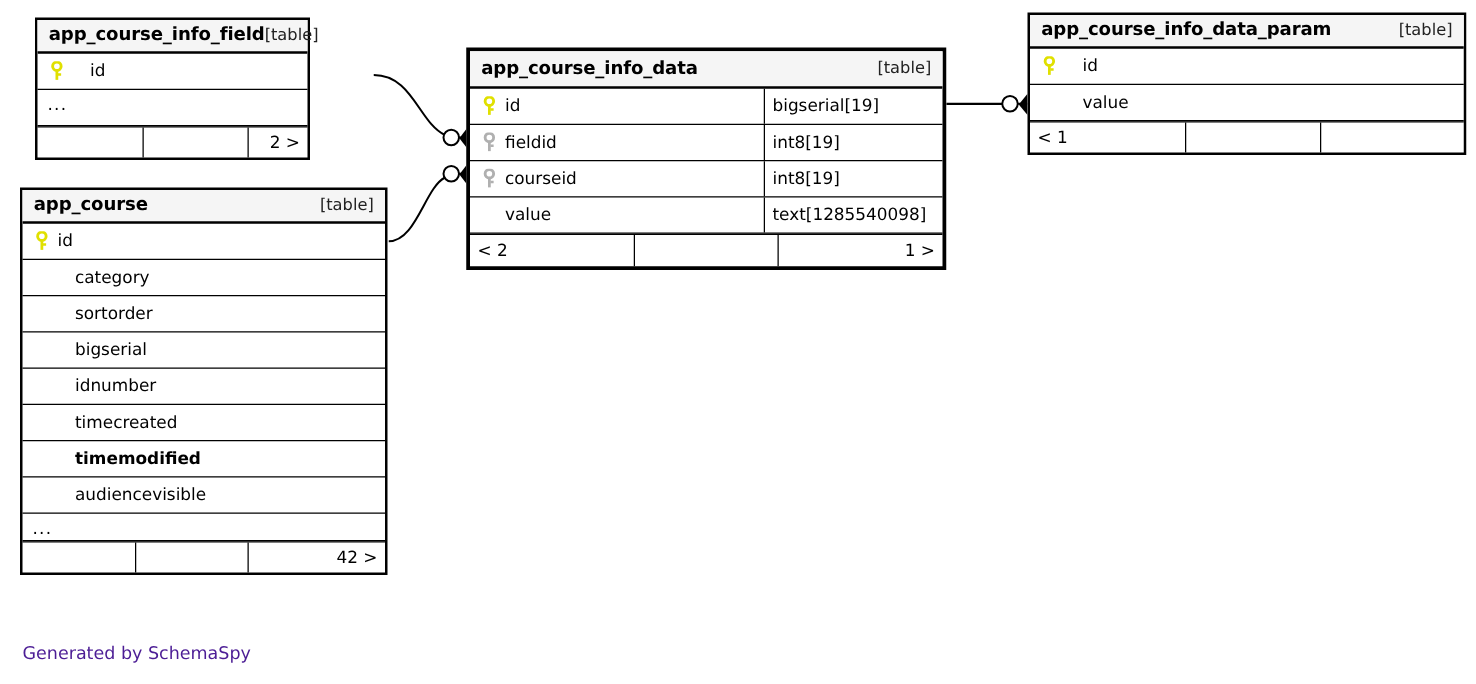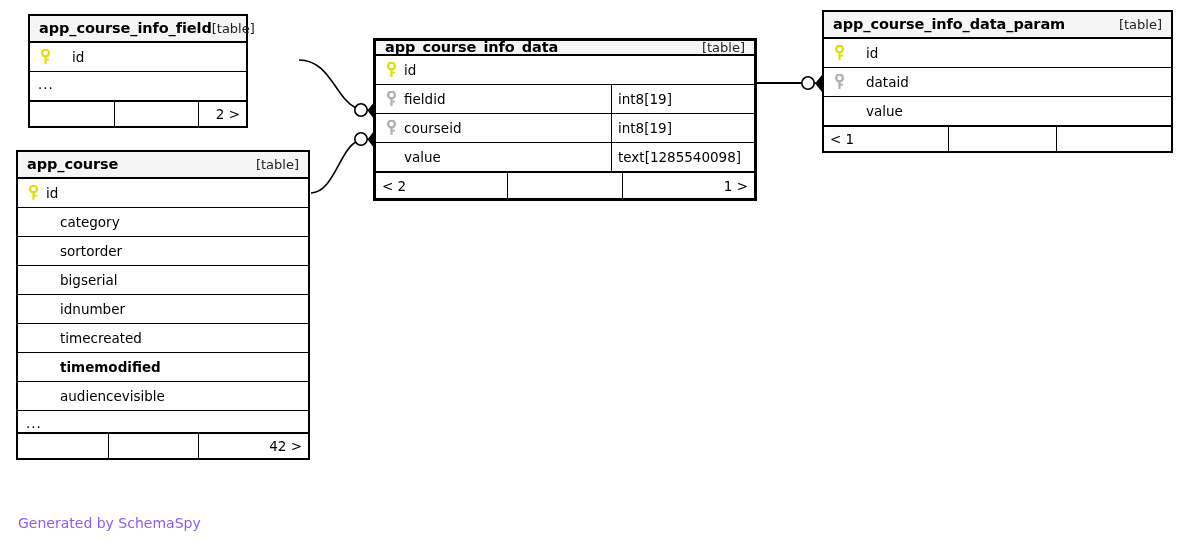--- a/index.html
+++ b/index.html
@@ -132,21 +132,21 @@
     z-index: 1;
     pointer-events: none;
   }
 
   
   #credit {
     position: absolute;
     left: 18px;
     top: 515px;
     font-size: 14px;
-    color: #8b5cf6;
+    color: #4c1d95;
     white-space: nowrap;
   }
 </style>
 </head>
 <body>
 
 <div id="canvas">
 
   <svg id="wires" viewBox="0 0 1181 547" width="1181" height="547">
 
@@ -293,36 +293,37 @@
       <div class="cell-name">...</div>
     </div>
     <div class="row footer">
       <div class="foot-cell foot-left" style="flex:0 0 90px;"></div>
       <div class="foot-cell" style="flex:0 0 90px;"></div>
       <div class="foot-cell foot-right" style="flex:1 1 auto;text-align:right;">42 &gt;</div>
     </div>
   </div>
 
   <div class="table-box focus" id="tbl-data" style="left:373px; top:38px; width:384px;">
-    <div class="tbl-header" style="height:15px;">
+    <div class="tbl-header" style="height:30px;">
       <span class="tbl-name">app_course_info_data</span>
       <span class="tbl-tag">[table]</span>
     </div>
 
     <div class="row">
       <div class="cell-name">
         <span class="keyicon">
           <svg width="11" height="16" viewBox="0 0 11 16">
             <circle cx="5.5" cy="4" r="3.4" fill="none" stroke="#e0e000" stroke-width="2.3"></circle>
             <rect x="4.4" y="6.5" width="2.2" height="8.4" fill="#e0e000"></rect>
             <rect x="6.3" y="9.6" width="2.6" height="2" fill="#e0e000"></rect>
           </svg>
         </span>
         <span class="col-label">id</span>
       </div>
+      <div class="cell-type" style="flex:0 0 143px;">bigserial[19]</div>
     </div>
 
     <div class="row">
       <div class="cell-name">
         <span class="keyicon">
           <svg width="11" height="16" viewBox="0 0 11 16">
             <circle cx="5.5" cy="4" r="3.4" fill="none" stroke="#b0b0b0" stroke-width="2.3"></circle>
             <rect x="4.4" y="6.5" width="2.2" height="8.4" fill="#b0b0b0"></rect>
             <rect x="6.3" y="9.6" width="2.6" height="2" fill="#b0b0b0"></rect>
           </svg>
@@ -377,32 +378,20 @@
           <svg width="11" height="16" viewBox="0 0 11 16">
             <circle cx="5.5" cy="4" r="3.4" fill="none" stroke="#e0e000" stroke-width="2.3"></circle>
             <rect x="4.4" y="6.5" width="2.2" height="8.4" fill="#e0e000"></rect>
             <rect x="6.3" y="9.6" width="2.6" height="2" fill="#e0e000"></rect>
           </svg>
         </span>
         <span class="col-label" style="margin-left:14px;">id</span>
       </div>
     </div>
 
-    <div class="row">
-      <div class="cell-name">
-        <span class="keyicon">
-          <svg width="11" height="16" viewBox="0 0 11 16">
-            <circle cx="5.5" cy="4" r="3.4" fill="none" stroke="#b0b0b0" stroke-width="2.3"></circle>
-            <rect x="4.4" y="6.5" width="2.2" height="8.4" fill="#b0b0b0"></rect>
-            <rect x="6.3" y="9.6" width="2.6" height="2" fill="#b0b0b0"></rect>
-          </svg>
-        </span>
-        <span class="col-label" style="margin-left:14px;">dataid</span>
-      </div>
-    </div>
 
     <div class="row">
       <div class="cell-name">
         <span class="keyicon spacer">
           <svg width="11" height="16" viewBox="0 0 11 16">
               <rect x="0" y="0" width="11" height="16" fill="none"></rect>
             </svg>
         </span>
         <span class="col-label" style="margin-left:14px;">value</span>
       </div>

